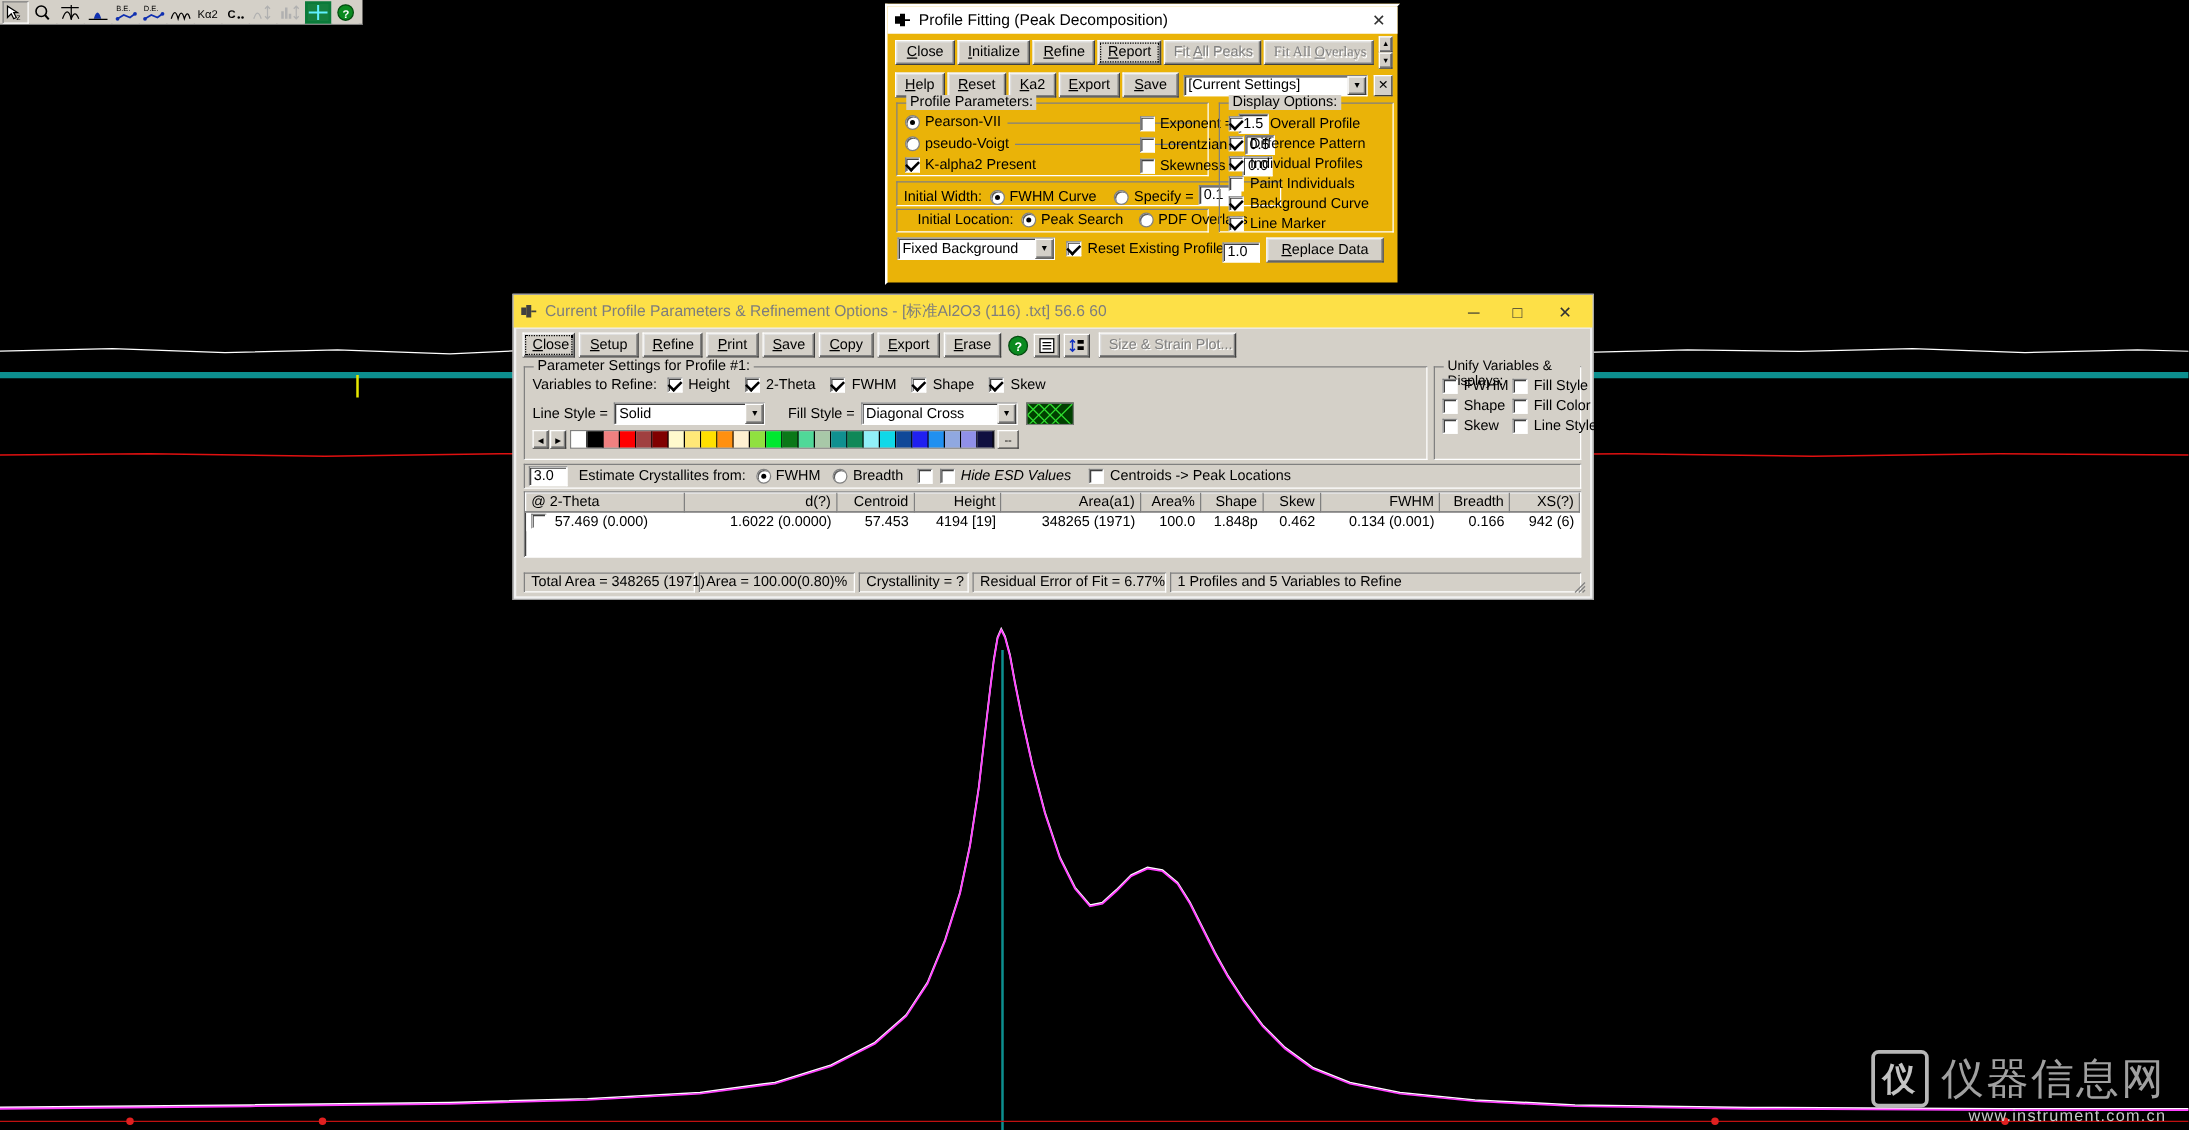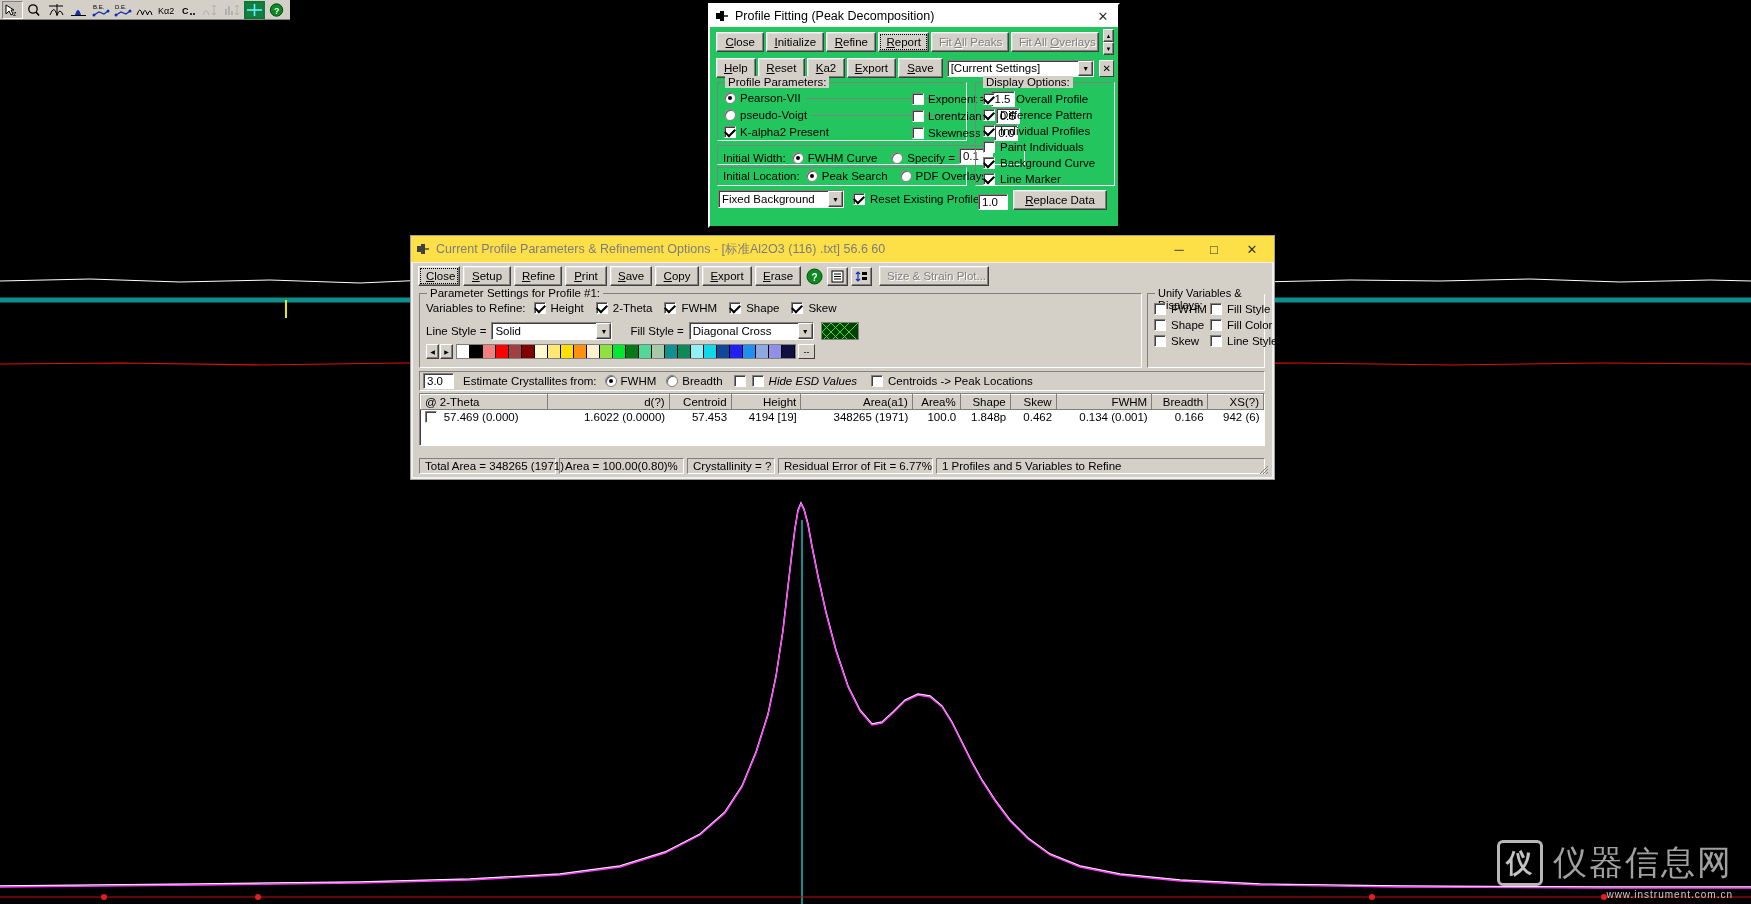--- a/index.html
+++ b/index.html
@@ -14,34 +14,34 @@
   #root { position: relative; width: 1751px; height: 904px; background: #000; }
 
   
   #plot { position:absolute; left:0; top:0; width:1751px; height:904px; }
 
   
   .watermark { position:absolute; right:18px; bottom:18px; color:#bdbdbd; opacity:.85;
      font-size:34px; letter-spacing:2px; display:flex; align-items:center; gap:10px; }
   .watermark .wm-logo { width:46px; height:46px; border:3px solid #d8d8d8; border-radius:6px;
      display:flex; align-items:center; justify-content:center; font-size:26px; font-weight:bold; color:#e5e5e5; }
-  .wm-sub { position:absolute; right:18px; bottom:4px; color:#c9c9c9; font-size:10px; letter-spacing:1px; }
+  .wm-sub { position:absolute; right:18px; bottom:4px; color:#c9c9c9; font-size:13px; letter-spacing:1px; }
 
   
   #toolbar { position:absolute; left:0; top:0; height:20px; background:#d4d0c8;
      display:flex; align-items:center; padding:1px 2px; border-bottom:1px solid #808080; }
   .tbtn { width:21px; height:18px; margin-right:1px; background:#d4d0c8;
      border:1px solid transparent; display:flex; align-items:center; justify-content:center;
      font-size:9px; color:#000; font-family:"Liberation Sans", sans-serif; position:relative; }
   .tbtn.sunken { border:1px solid #808080; border-right-color:#fff; border-bottom-color:#fff; background:#c8c4bc; }
   .tbtn.dis { color:#9a9a9a; }
   .tbtn svg { display:block; }
 
   
-  .win { position:absolute; background:#22c55e; border:2px outset #fff;
+  .win { position:absolute; background:#eab308; border:2px outset #fff;
      border-top-color:#fff; border-left-color:#fff; border-right-color:#404040; border-bottom-color:#404040;
      font-size:11.5px; color:#000; }
   .titlebar { height:22px; display:flex; align-items:center; padding:0 2px 0 5px; }
   .titlebar.active { background:#fff; }
   .titlebar .ttl { flex:1; font-size:12.5px; white-space:nowrap; overflow:hidden; }
   .titlebar.inactive .ttl { color:#7d7d7d; }
   .titlebar.active .ttl { color:#000; }
   .ticon { width:14px; height:14px; margin-right:6px; flex:none; }
   .tbtns { display:flex; align-items:center; gap:1px; }
   .tcb { width:26px; height:19px; display:flex; align-items:center; justify-content:center;
@@ -239,21 +239,21 @@
         <div class="tcb">✕</div>
       </div>
     </div>
 
     <div class="row" style="padding:2px 4px 0 6px; gap:2px;">
       <button class="btn" style="width:50px;"><span class="u">C</span>lose</button>
       <button class="btn" style="width:60px;"><span class="u">I</span>nitialize</button>
       <button class="btn" style="width:52px;"><span class="u">R</span>efine</button>
       <button class="btn focus" style="width:52px;"><span class="u">R</span>eport</button>
       <button class="btn dis" style="width:78px;">Fit <span class="u">A</span>ll Peaks</button>
-      <button class="btn dis" style="width:88px;">Fit All <span class="u">O</span>verlays</button>
+      <button class="btn dis" style="width:88px;font-family:Liberation Serif, serif;">Fit All <span class="u">O</span>verlays</button>
       <div style="display:flex;flex-direction:column;margin-left:2px;">
         <div class="spin">▲</div>
         <div class="spin">▼</div>
       </div>
     </div>
 
     <div class="row" style="padding:3px 4px 0 6px; gap:2px;">
       <button class="btn" style="width:40px;"><span class="u">H</span>elp</button>
       <button class="btn" style="width:48px;"><span class="u">R</span>eset</button>
       <button class="btn" style="width:38px;"><span class="u">K</span>a2</button>
@@ -307,21 +307,21 @@
         <span class="lbl">Initial Width:</span>
         <span class="rb on" style="margin-left:6px;"></span>
         <span class="lbl" style="margin-left:4px;">FWHM Curve</span>
         <span class="rb" style="margin-left:14px;"></span>
         <span class="lbl" style="margin-left:4px;">Specify =</span>
         <span class="txt" style="width:34px;margin-left:4px;">0.1</span>
       </div>
     </div>
 
     <div class="grp" style="position:absolute;left:7px;top:162px;width:250px;height:19px;">
-      <div class="row" style="position:absolute;left:5px;top:2px;align-items:center;">
+      <div class="row" style="position:absolute;left:16px;top:2px;align-items:center;">
         <span class="lbl">Initial Location:</span>
         <span class="rb on" style="margin-left:6px;"></span>
         <span class="lbl" style="margin-left:4px;">Peak Search</span>
         <span class="rb" style="margin-left:12px;"></span>
         <span class="lbl" style="margin-left:4px;">PDF Overlays</span>
       </div>
     </div>
 
     <div class="grp" style="position:absolute;left:265px;top:77px;width:140px;height:104px;">
       <div class="lg">Display Options:</div>

